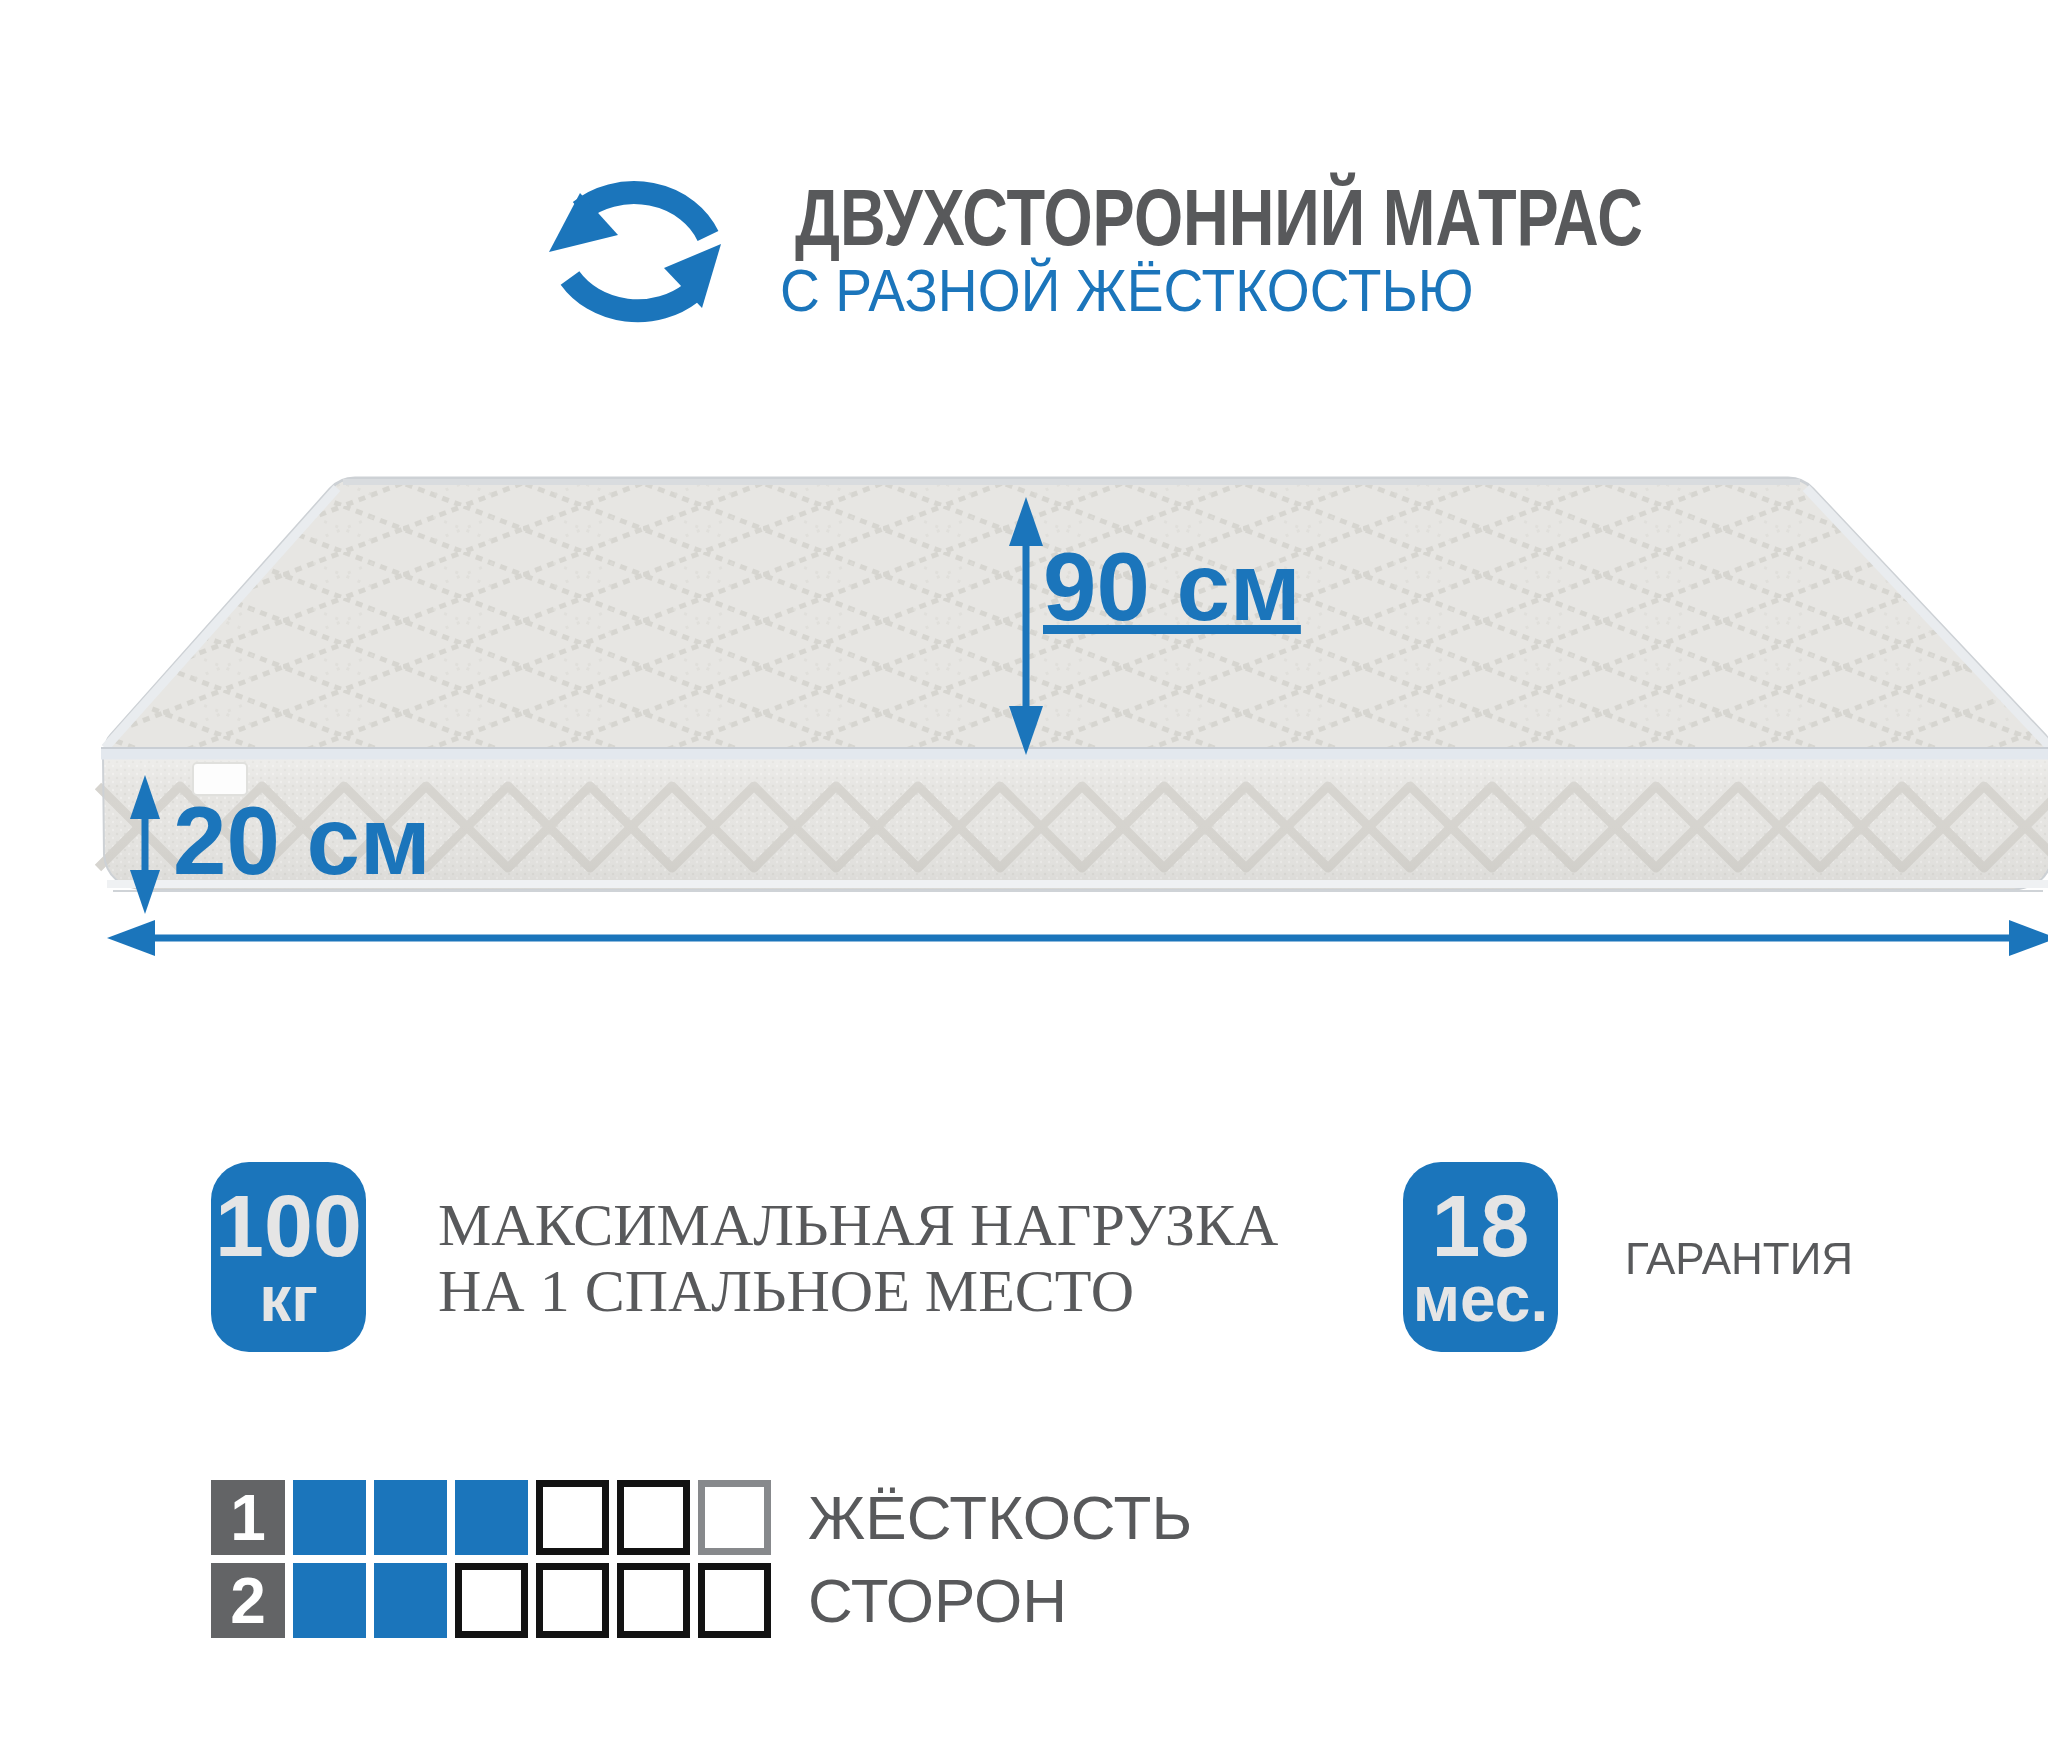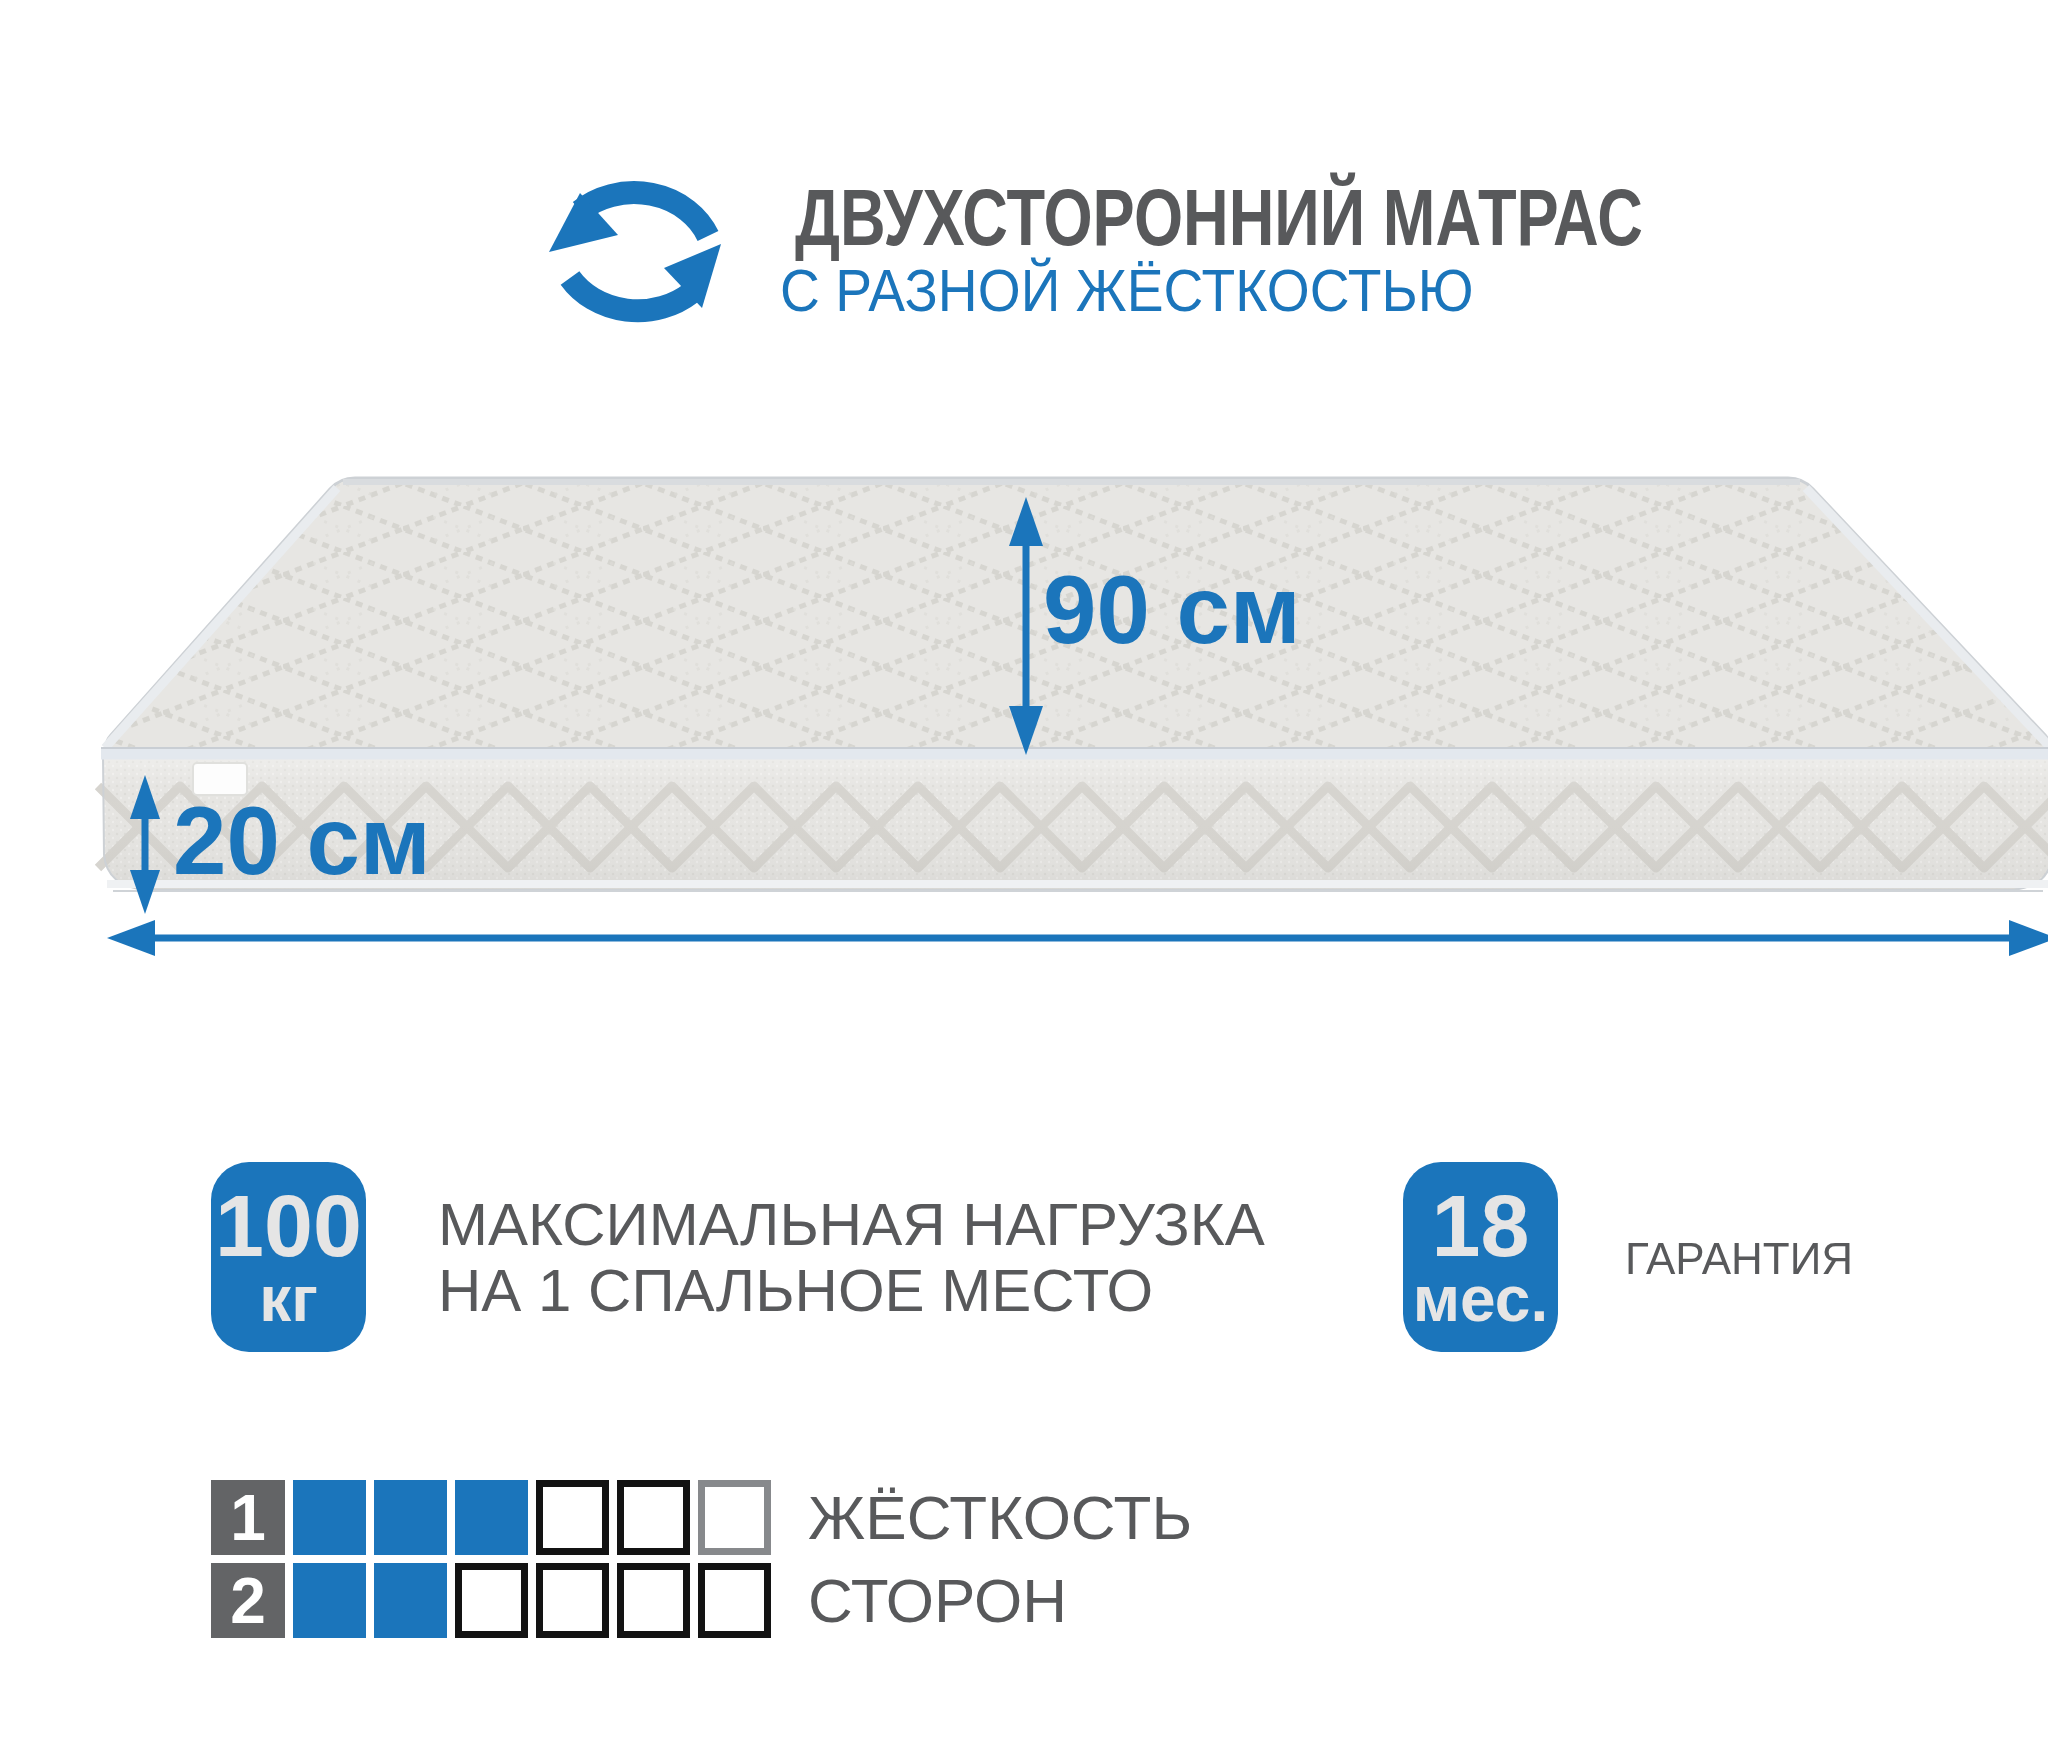--- a/index.html
+++ b/index.html
@@ -10,32 +10,32 @@
     --accent:#1b75bb;--gray:#58595b;--boxgray:#636466;
   }
   .abs{position:absolute;}
   
   .title{left:752px;top:176px;font-size:80px;font-weight:bold;color:var(--gray);
          transform:scaleX(.79);transform-origin:left top;white-space:nowrap;line-height:84px;}
   .subtitle{left:737px;top:258px;font-size:60px;font-weight:normal;color:var(--accent);
          transform:scaleX(.92);transform-origin:left top;white-space:nowrap;line-height:66px;}
   
   .dim{font-size:96px;font-weight:bold;color:var(--accent);white-space:nowrap;line-height:96px;}
-  .dim-90{left:1000px;top:562px;}
+  .dim-90{left:1000px;top:539px;text-decoration:underline;}
   .dim-20{left:130px;top:793px;}
   .dim-190{left:872px;top:951px;}
   
   .badge{width:155px;height:190px;border-radius:38px;background:var(--accent);color:#e5e5e5;
          display:flex;flex-direction:column;align-items:center;justify-content:center;text-align:center;}
   .badge-load{left:168px;top:1162px;}
   .badge-warranty{left:1360px;top:1162px;}
   .badge-value{font-size:88px;font-weight:bold;line-height:84px;}
   .badge-unit{font-size:64px;font-weight:bold;line-height:62px;}
   .caption{left:395px;top:1192px;font-size:60px;color:var(--gray);line-height:66px;white-space:nowrap;}
-  .caption span{display:block;}
+  .caption span{display:block;font-family:Liberation Serif, serif;}
   .warranty-label{left:1582px;top:1226px;font-size:44px;color:var(--gray);line-height:66px;white-space:nowrap;}
   
   .fs-rows{left:168px;top:1480px;}
   .fs-row{display:flex;margin-bottom:8px;}
   .fs-num{width:74px;height:75px;background:var(--boxgray);color:#fff;font-size:64px;font-weight:bold;
           display:flex;align-items:center;justify-content:center;margin-right:8px;}
   .fs-cell{width:73px;height:75px;margin-right:8px;box-sizing:border-box;}
   .fs-cell.filled{background:var(--accent);}
   .fs-cell.empty{background:#fff;border:7px solid #131313;}
   .fs-cell.empty-muted{background:#fff;border:7px solid #87898c;}

